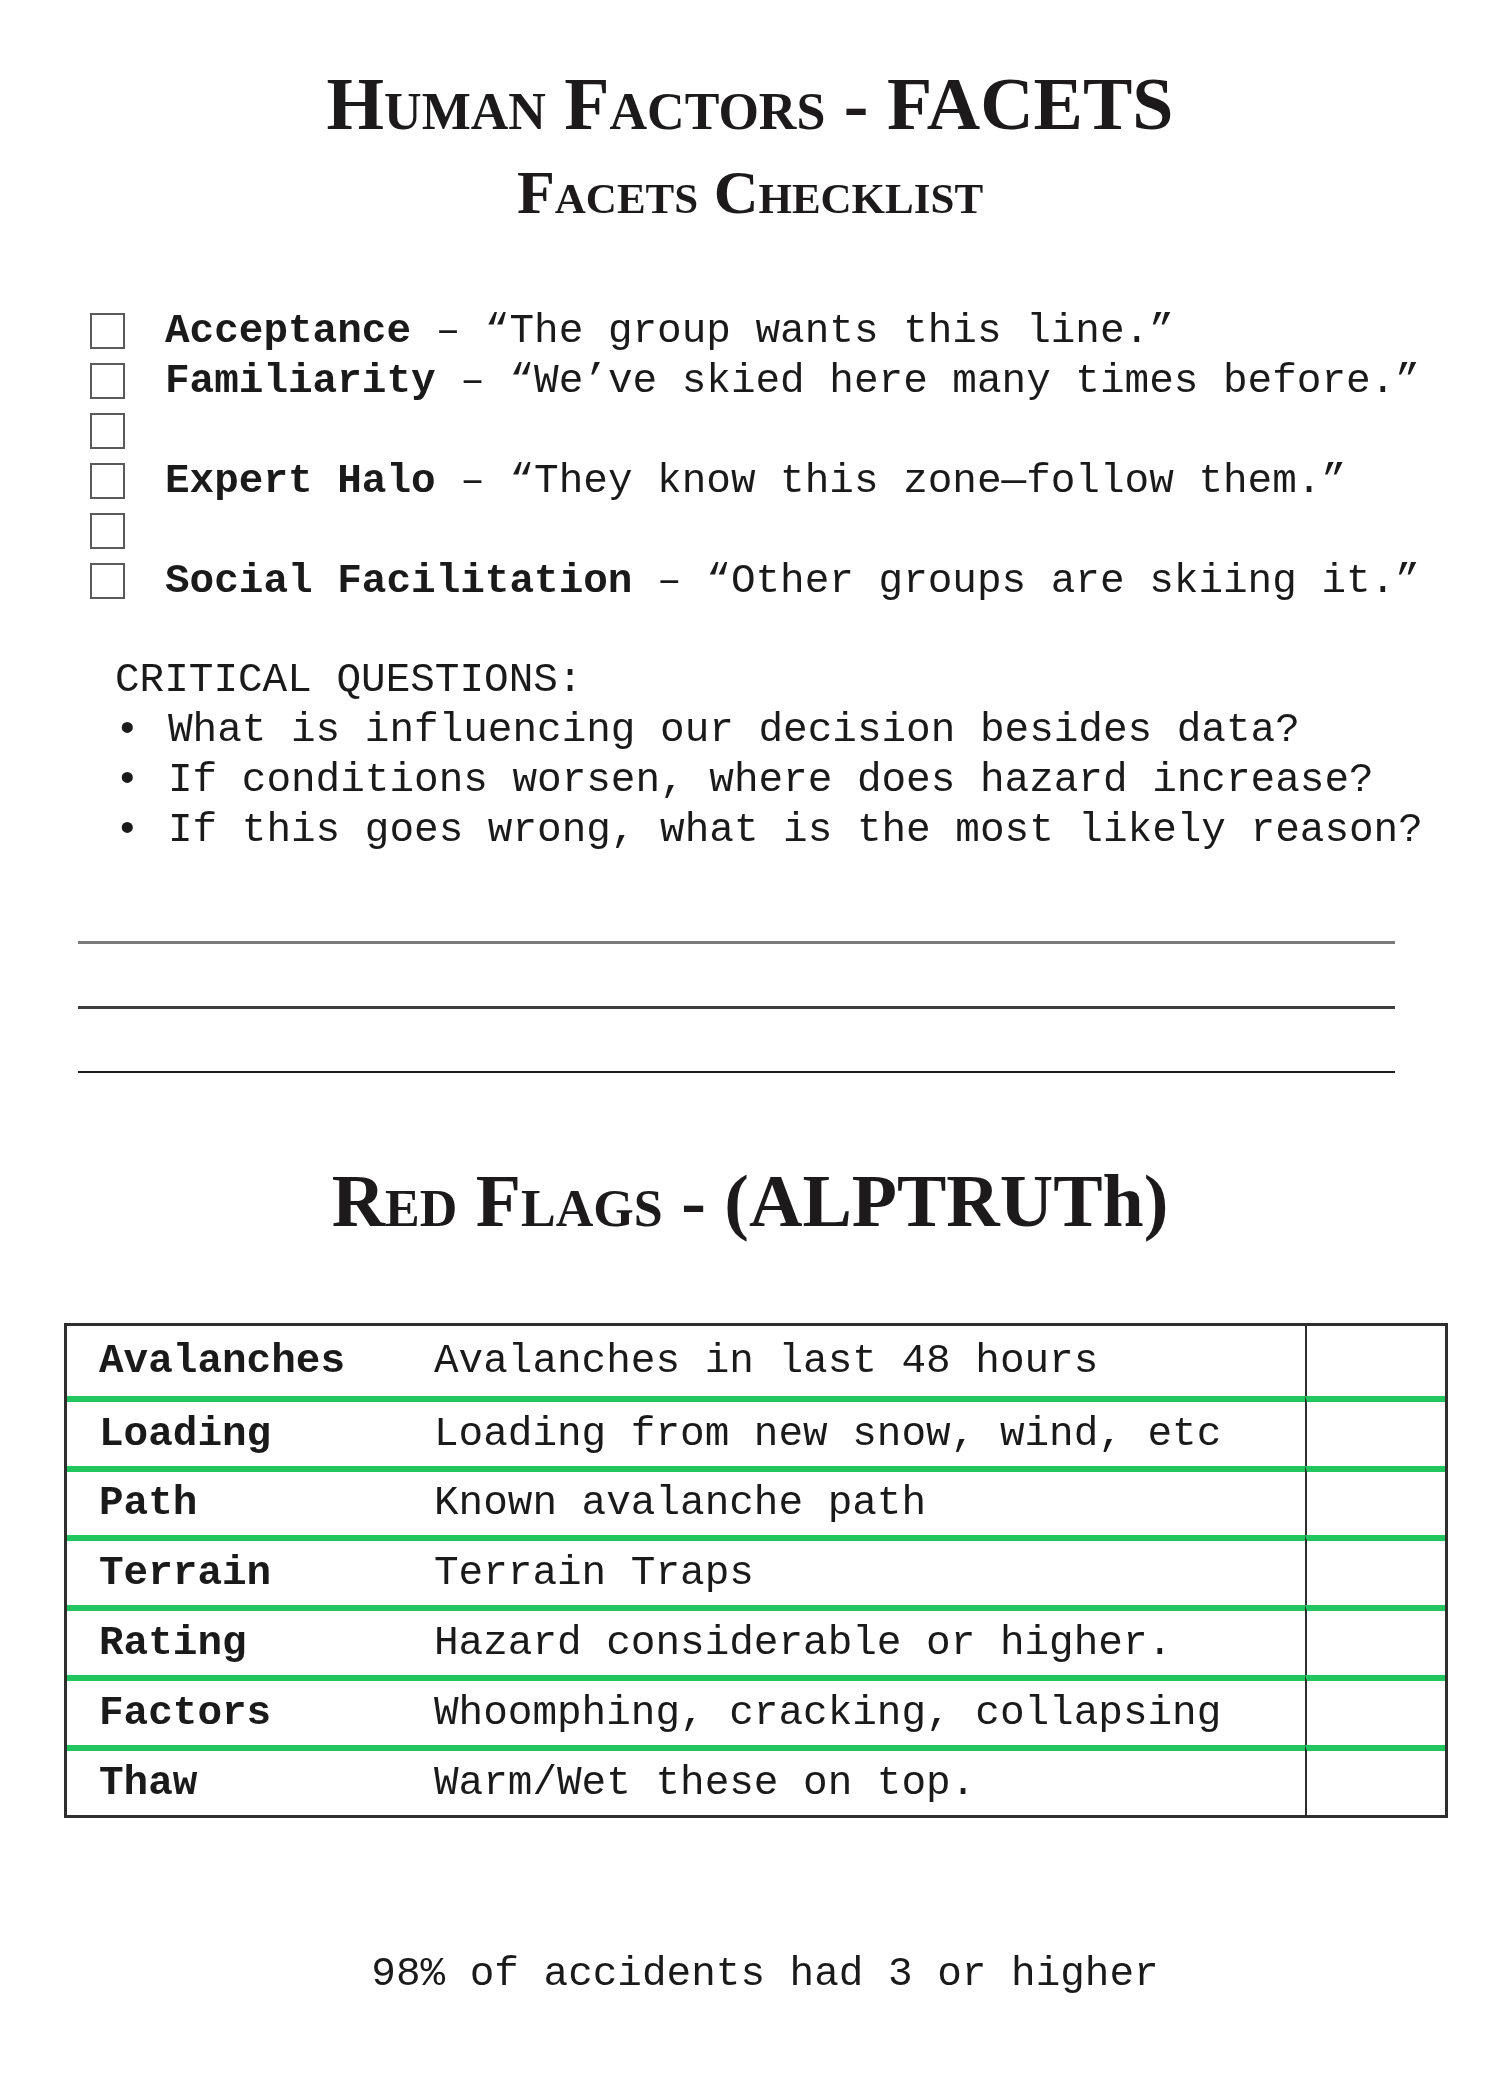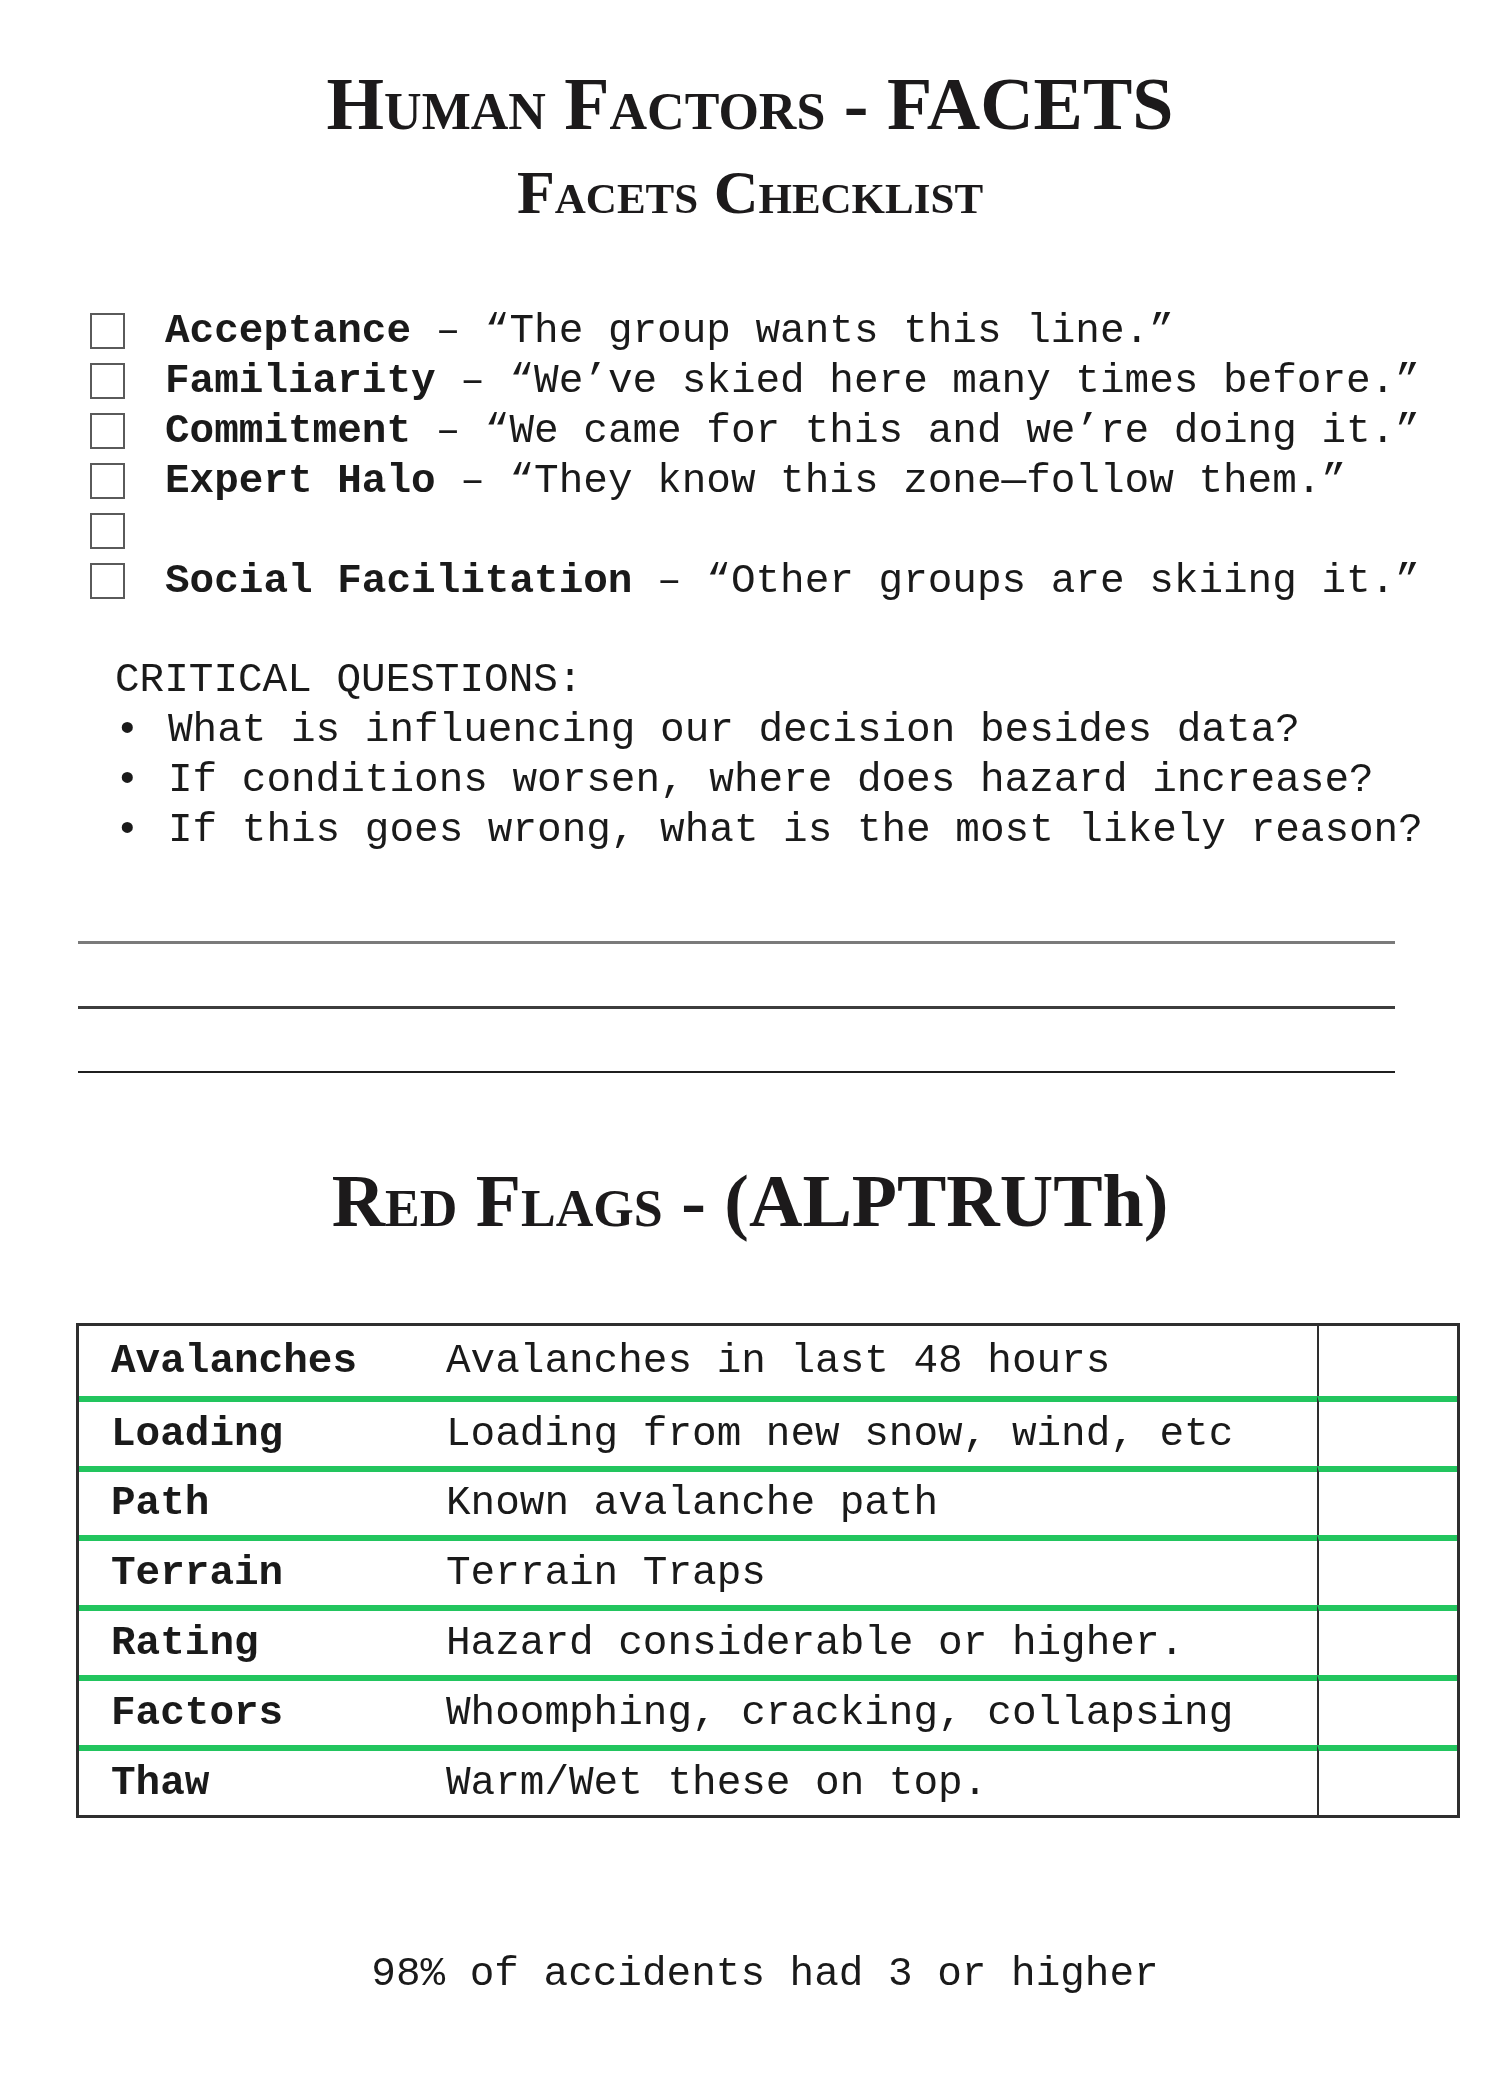--- a/index.html
+++ b/index.html
@@ -52,21 +52,21 @@
   .cq-row{display:flex;white-space:pre;}
   .cq-bullet{display:inline-block;width:53px;flex:0 0 auto;}
   
   .wline{position:absolute;left:78px;width:1317px;height:0;}
   .wline1{top:941px;border-top:3px solid #7a7a7a;}
   .wline2{top:1006px;border-top:3px solid #3d3d3d;}
   .wline3{top:1071px;border-top:2px solid #1f1f1f;}
   
   .rf-table{
     position:absolute;
-    left:76px;top:1323px;
+    left:64px;top:1323px;
     width:1384px;
     box-sizing:border-box;
     border:3px solid #2e2e2e;
     display:grid;
     grid-template-columns:367px 1fr 140px;
     grid-auto-rows:69.8px;
     font-size:41px;
   }
   .rf-cell{
     display:flex;
@@ -104,21 +104,20 @@
       <span class="row-text"><b class="lbl">Acceptance</b><span> – “The group wants this line.”</span></span>
     </div>
 
     <div class="check-row">
       <span class="checkbox"></span>
       <span class="row-text"><b class="lbl">Familiarity</b><span> – “We’ve skied here many times before.”</span></span>
     </div>
 
     <div class="check-row">
       <span class="checkbox"></span>
-      <span class="row-text"><b class="lbl">Commitment</b><span> – “We came for this and we’re doing it.”</span></span>
     </div>
 
     <div class="check-row">
       <span class="checkbox"></span>
       <span class="row-text"><b class="lbl">Expert Halo</b><span> – “They know this zone—follow them.”</span></span>
     </div>
 
     <div class="check-row">
       <span class="checkbox"></span>
     </div>

